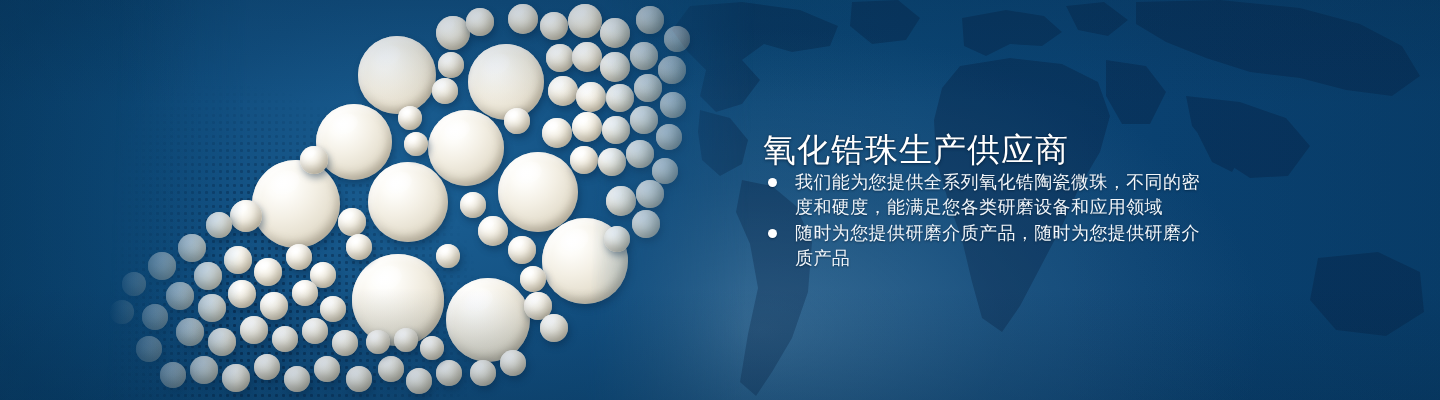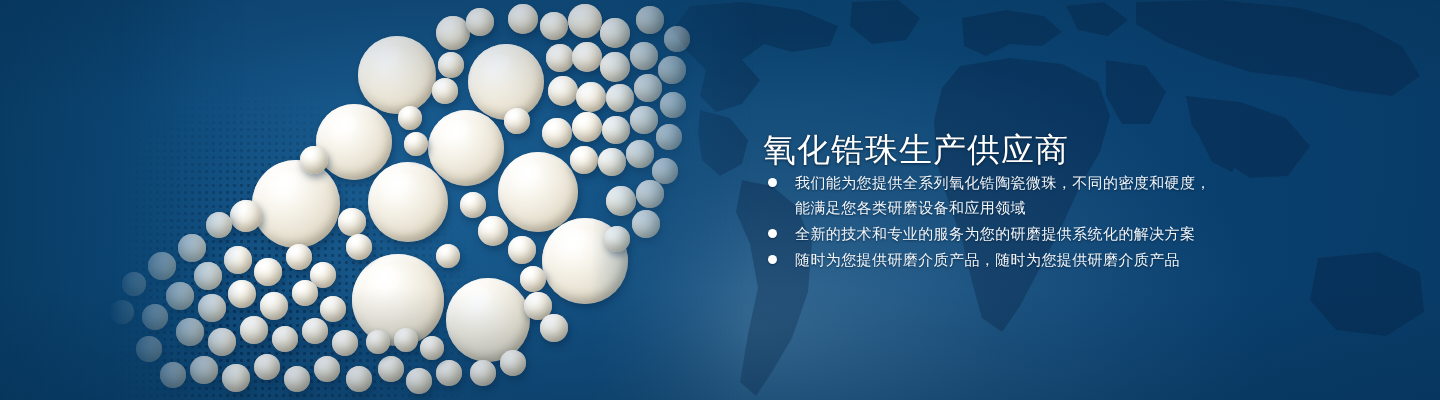--- a/index.html
+++ b/index.html
@@ -155,21 +155,21 @@
     left: 5px;
     top: 170px;
     margin: 0;
     padding: 0;
     list-style: none;
   }
   .bullet-item {
     position: relative;
     padding-left: 27px;
     margin-bottom: 1px;
-    font-size: 15px;
+    font-size: 18px;
     line-height: 25px;
     color: #f2f6fa;
     letter-spacing: 0.4px;
     text-shadow: 0 1px 2px rgba(3,30,56,0.7);
     max-width: 420px;
   }
   .bullet-dot {
     position: absolute;
     left: 0;
     top: 8px;
@@ -333,22 +333,18 @@
 
     <h1 class="headline">氧化锆珠生产供应商</h1>
 
     <ul class="bullets">
       <li class="bullet-item">
         <span class="bullet-dot"></span>
         <span>我们能为您提供全系列氧化锆陶瓷微珠，不同的密度和硬度，能满足您各类研磨设备和应用领域</span>
       </li>
       <li class="bullet-item">
         <span class="bullet-dot"></span>
-        <span>全新的技术和专业的服务为您的研磨提供系统化的解决方案</span>
-      </li>
-      <li class="bullet-item">
-        <span class="bullet-dot"></span>
         <span>随时为您提供研磨介质产品，随时为您提供研磨介质产品</span>
       </li>
     </ul>
 
   </div>
 </div>
 
 </body></html>

